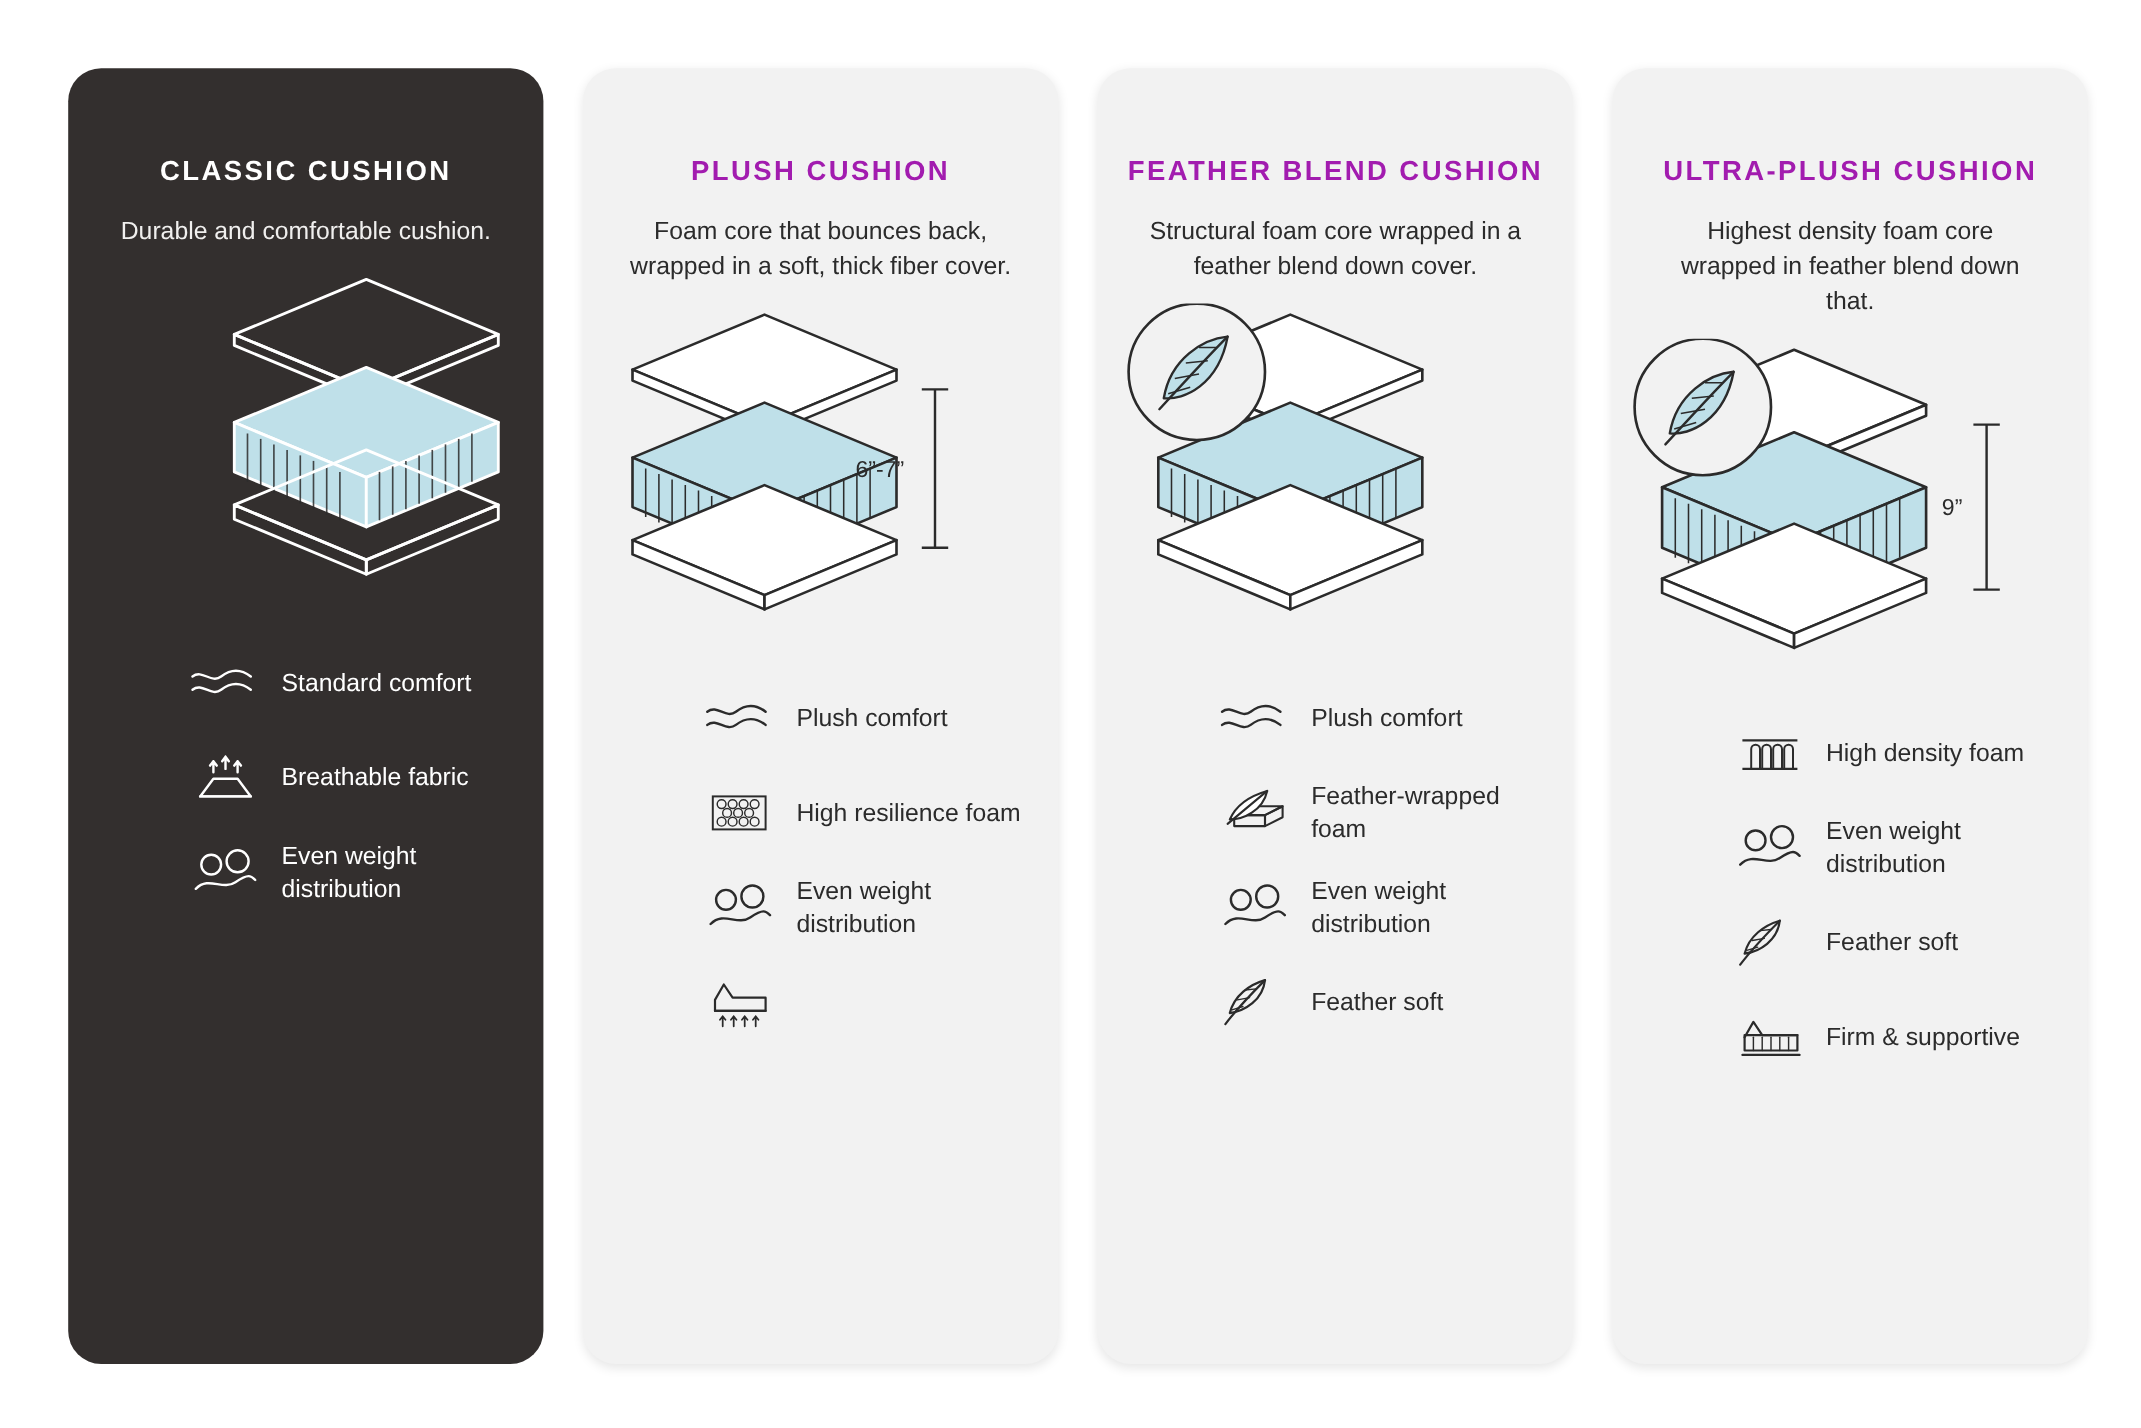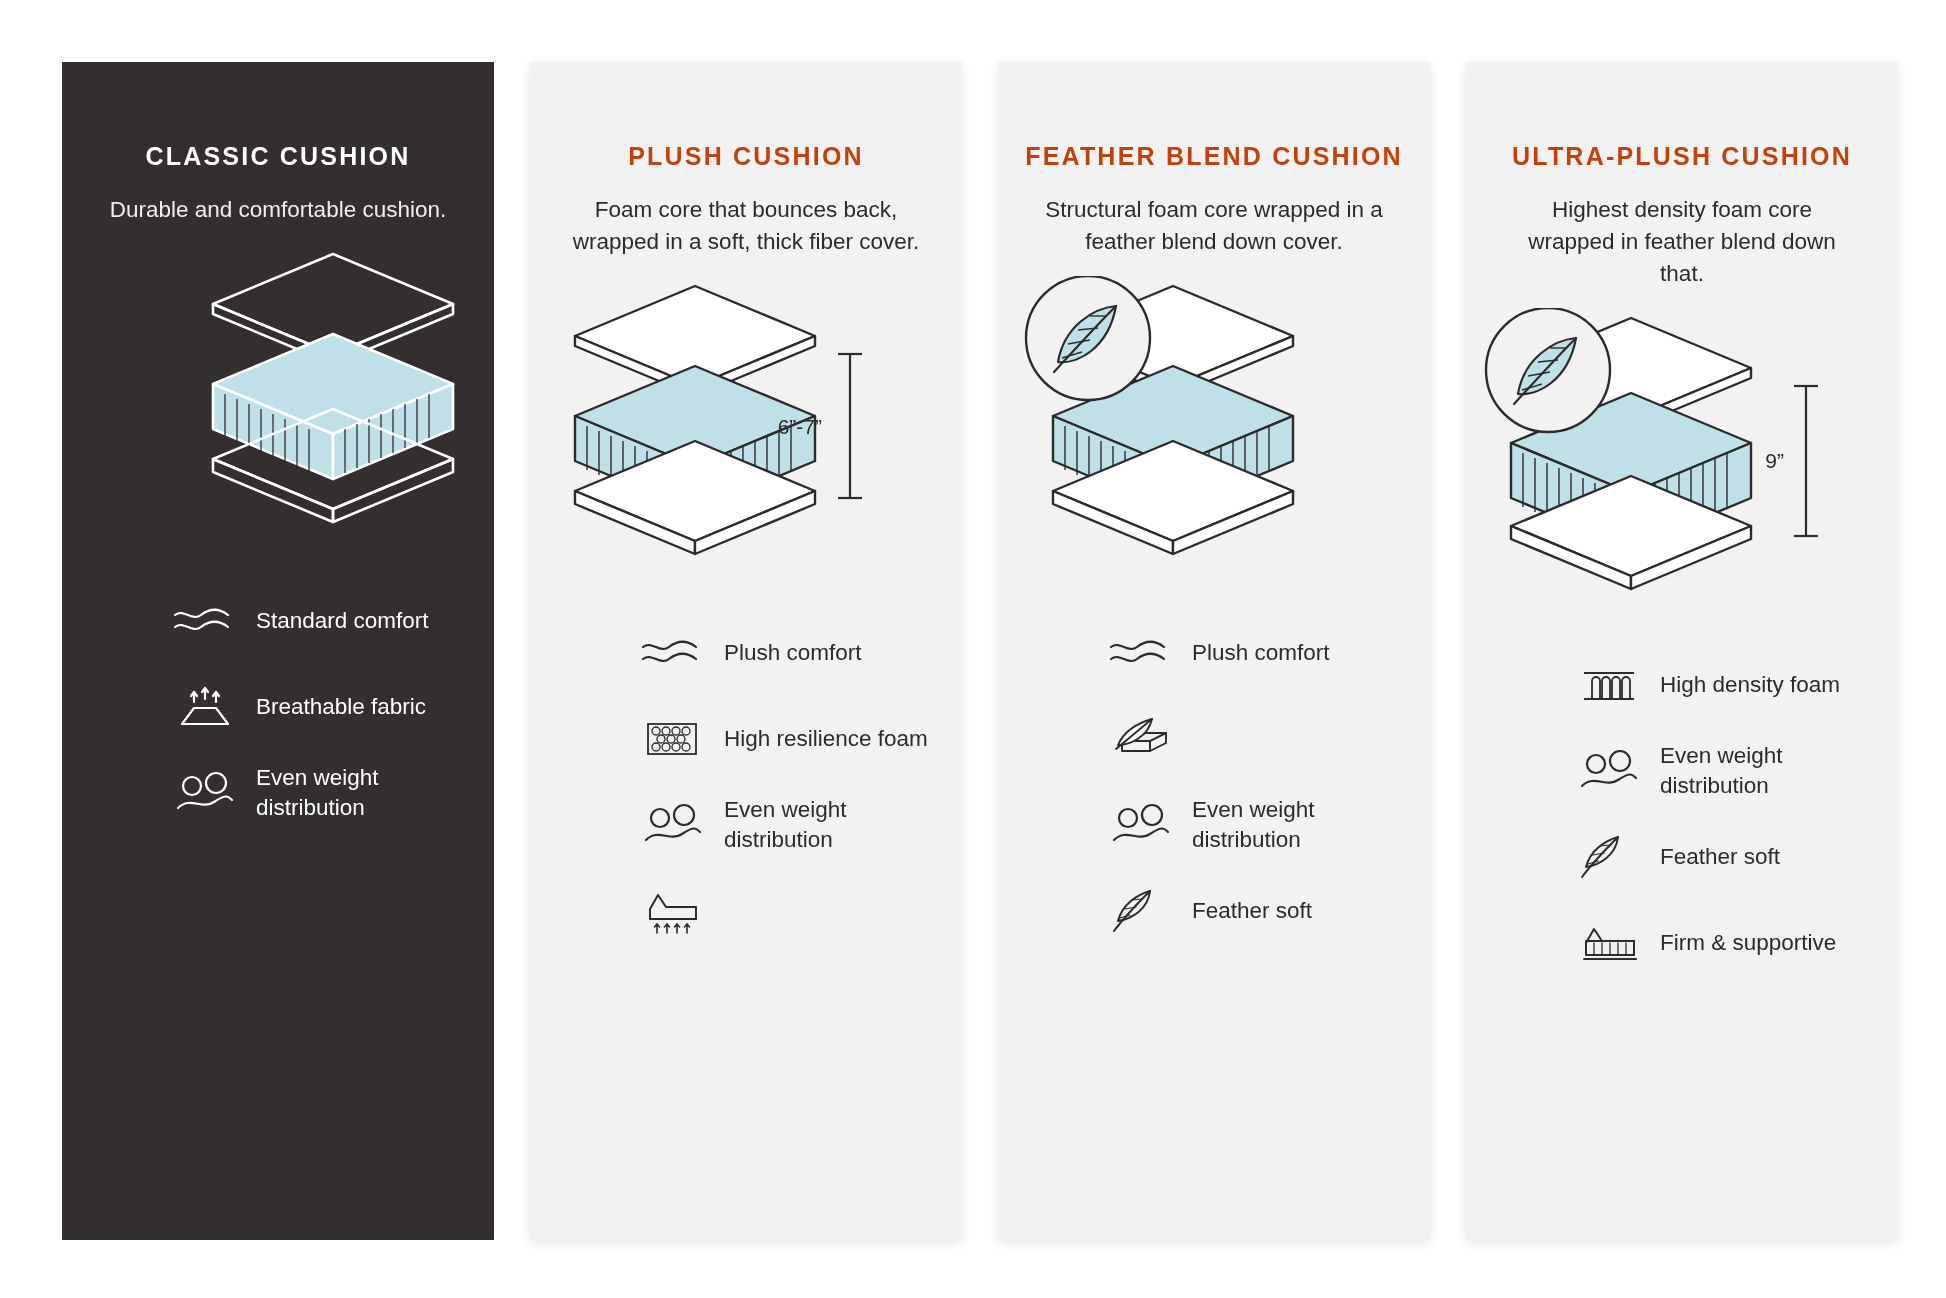--- a/index.html
+++ b/index.html
@@ -30,31 +30,32 @@
     height: 1178px;
     background: #f2f2f2;
     box-shadow: 0 3px 10px rgba(0,0,0,0.10);
     box-sizing: border-box;
     padding: 0;
     position: relative;
     display: flex;
     flex-direction: column;
     align-items: center;
     flex: 0 0 432px;
+    border-radius: 30px;
   }
   .card.dark {
     background: #332f2e;
     box-shadow: none;
   }
   .card-title {
     margin-top: 78px;
     font-size: 25px;
     font-weight: bold;
     letter-spacing: 2.2px;
-    color: #c2410c;
+    color: #a21caf;
     text-align: center;
     line-height: 1.28;
     text-transform: uppercase;
   }
   .card.dark .card-title { color: #ffffff; }
   .card-desc {
     margin-top: 22px;
     font-size: 22.5px;
     color: #2b2b2b;
     text-align: center;
@@ -350,20 +351,21 @@
         <div class="feature">
           <div class="feature-icon">
             <svg width="66" height="48" viewBox="0 0 66 48" fill="none" stroke="#2b2b2b" stroke-width="1.9" stroke-linejoin="round">
               <polygon points="14,26 30,18 58,18 42,26"></polygon>
               <polygon points="14,26 14,36 42,36 42,26"></polygon>
               <polygon points="42,26 42,36 58,28 58,18"></polygon>
               <path d="M44 4 C30 8, 16 16, 10 30 C22 30, 40 22, 44 4 Z" fill="#ffffff"></path>
               <path d="M44 4 C32 14, 20 24, 8 34" stroke-linecap="round"></path>
             </svg>
           </div>
+          <div class="feature-label">Feather-wrapped foam</div>
         </div>
         <div class="feature">
           <div class="feature-icon">
             <svg width="66" height="46" viewBox="0 0 66 46" fill="none" stroke="#2b2b2b" stroke-width="2.2" stroke-linecap="round">
               <circle cx="20" cy="16" r="9"></circle>
               <circle cx="44" cy="13" r="10"></circle>
               <path d="M6 38 C18 26, 30 40, 42 32 S56 26, 60 30"></path>
             </svg>
           </div>
           <div class="feature-label">Even weight distribution</div>

